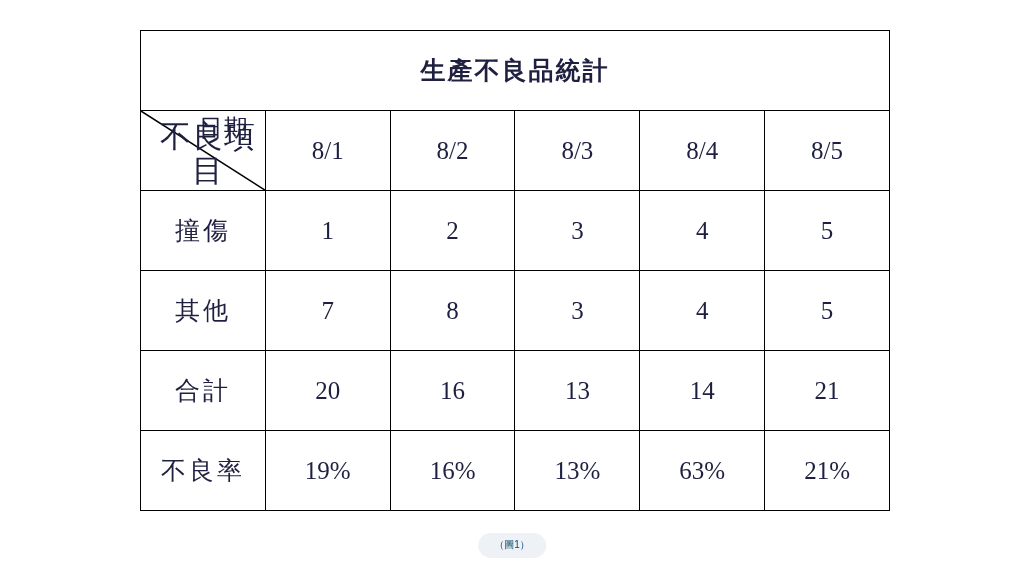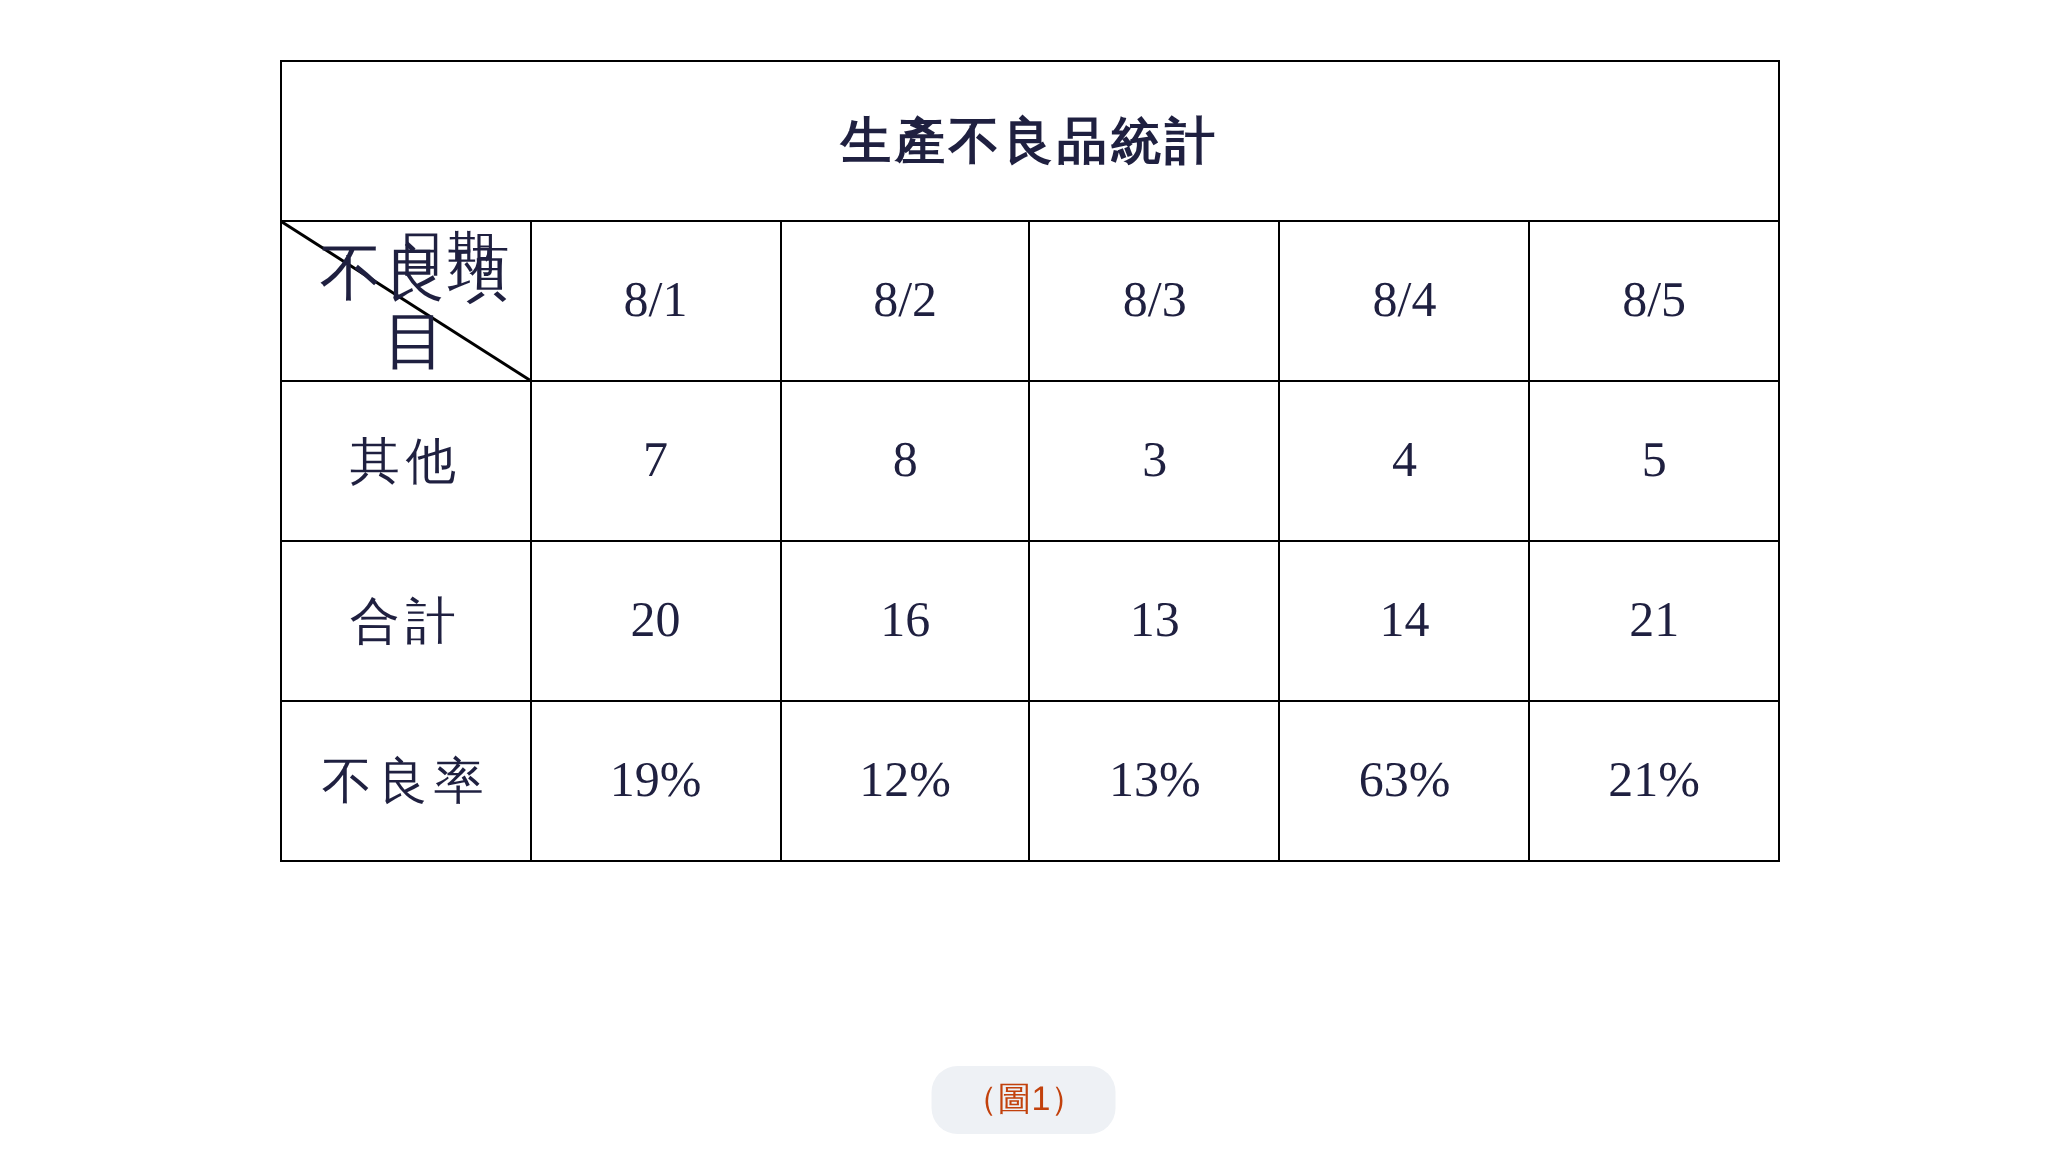--- a/index.html
+++ b/index.html
@@ -83,22 +83,22 @@
     letter-spacing: 3px;
   }
   .caption {
     position: absolute;
     left: 50%;
     transform: translateX(-50%);
     top: 533px;
     background: #eef1f5;
     border-radius: 13px;
     padding: 5px 16px 6px 16px;
-    font-size: 17px;
-    color: #c2410c;
+    font-size: 10px;
+    color: #0c4a6e;
     font-family: "Liberation Sans", sans-serif;
     white-space: nowrap;
   }
 </style>
 </head>
 <body>
 
 <div class="page">
 
   <div class="table-wrap">
@@ -117,20 +117,28 @@
           </td>
           <td class="head-date">8/1</td>
           <td class="head-date">8/2</td>
           <td class="head-date">8/3</td>
           <td class="head-date">8/4</td>
           <td class="head-date">8/5</td>
         </tr>
 
 
 
+        <tr>
+          <td class="row-label">撞傷</td>
+          <td>1</td>
+          <td>2</td>
+          <td>3</td>
+          <td>4</td>
+          <td>5</td>
+        </tr>
 
         <tr>
           <td class="row-label">其他</td>
           <td>7</td>
           <td>8</td>
           <td>3</td>
           <td>4</td>
           <td>5</td>
         </tr>
 
@@ -140,21 +148,21 @@
           <td>16</td>
           <td>13</td>
           <td>14</td>
           <td>21</td>
         </tr>
 
 
         <tr>
           <td class="row-label">不良率</td>
           <td>19%</td>
-          <td>12%</td>
+          <td>16%</td>
           <td>13%</td>
           <td>63%</td>
           <td>21%</td>
         </tr>
       </tbody>
     </table>
   </div>
 
   <div class="caption">（圖1）</div>
 

